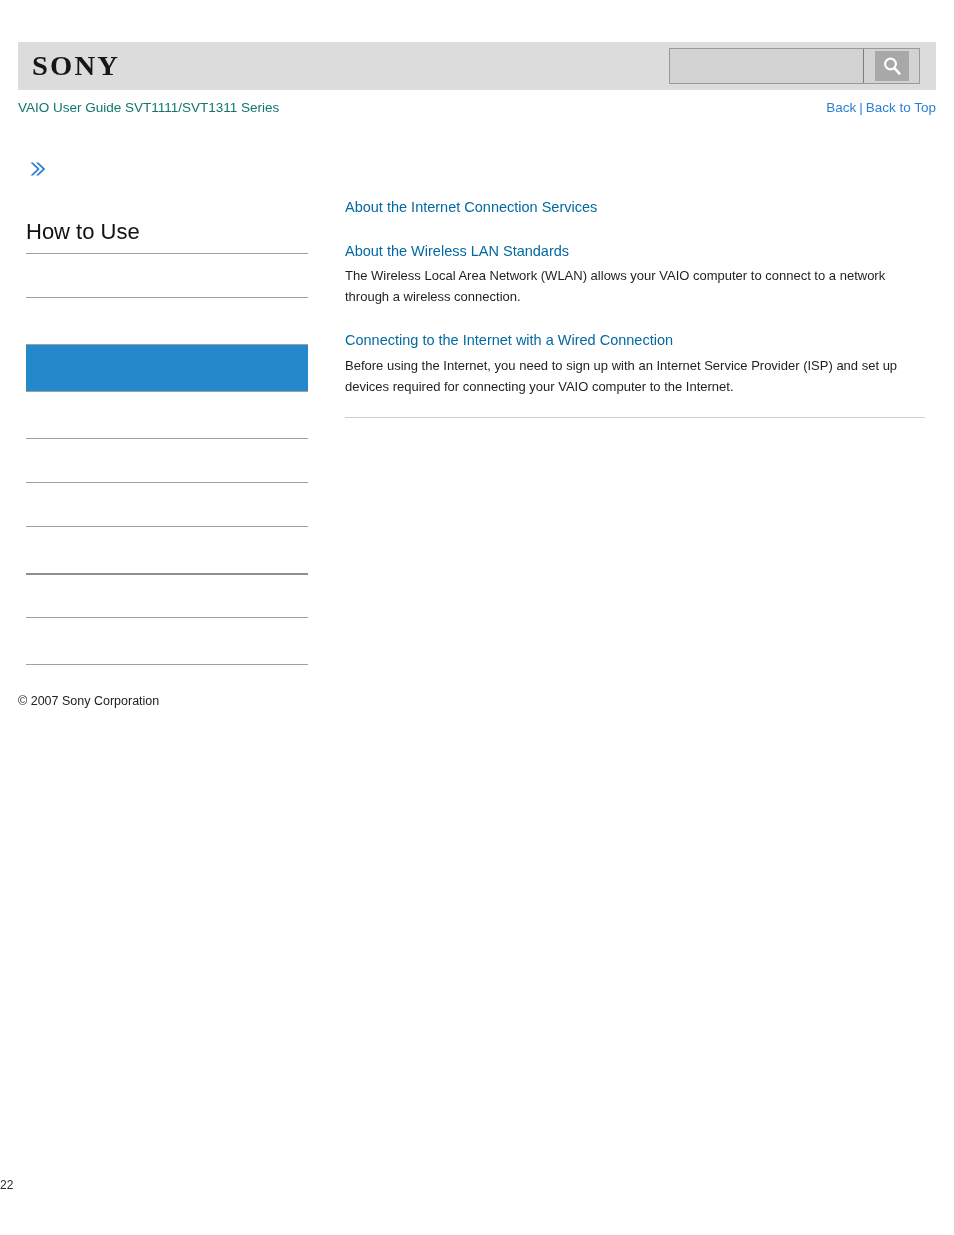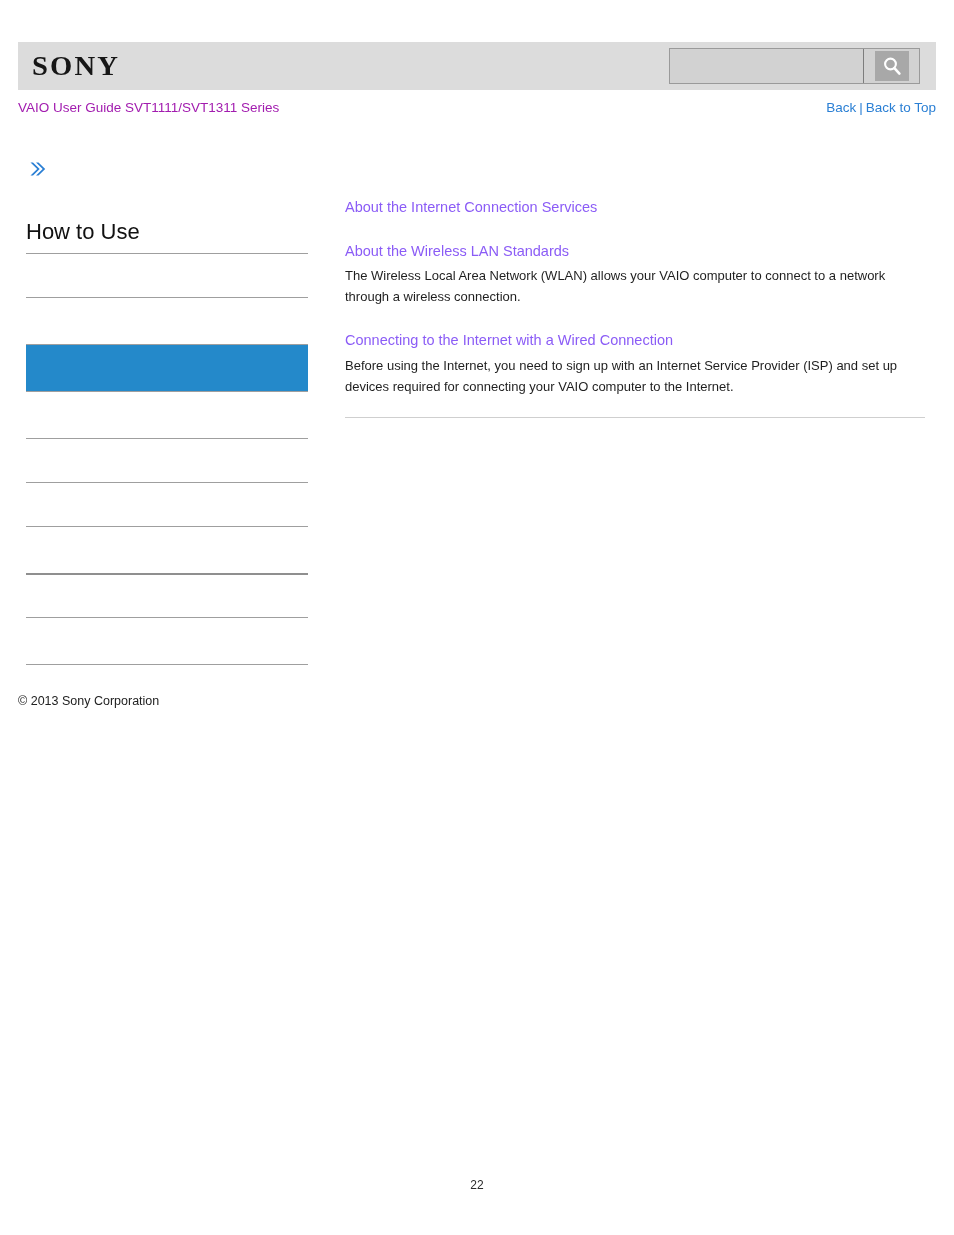--- a/index.html
+++ b/index.html
@@ -99,21 +99,21 @@
     left: 18px;
     top: 100px;
     width: 918px;
     height: 22px;
   }
   .guide-title {
     position: absolute;
     left: 0;
     top: 0;
     font-size: 13.5px;
-    color: #a21caf;
+    color: #0f766e;
     white-space: nowrap;
   }
   .navlinks {
     position: absolute;
     right: 0;
     top: 0;
     font-size: 13.5px;
     white-space: nowrap;
   }
   .navlinks a {
@@ -201,21 +201,21 @@
     position: absolute;
     left: 345px;
     top: 198px;
     width: 580px;
   }
   .topic { margin: 0 0 24px 0; }
   .topic:last-of-type { margin-bottom: 20px; }
   .topic-link {
     display: block;
     font-size: 14.5px;
-    color: #8b5cf6;
+    color: #0369a1;
     text-decoration: none;
     line-height: 1.35;
     margin: 0 0 4px 0;
     cursor: pointer;
   }
   .topic-desc {
     font-size: 13px;
     color: #1f1f1f;
     line-height: 1.62;
     margin: 0;
@@ -226,21 +226,21 @@
     margin: 0;
     width: 580px;
   }
 
   
   .page-number {
     position: absolute;
     left: 0;
     top: 1178px;
     width: 954px;
-    text-align: center;
+    text-align: left;
     font-size: 12px;
     color: #2b2b2b;
   }
 </style>
 </head>
 <body>
 
 <div class="page">
 
   <div class="masthead">
@@ -284,21 +284,21 @@
       <li class="nav-item tall"></li>
       <li class="nav-item"></li>
       <li class="nav-item"></li>
       <li class="nav-item tall"></li>
       <li class="nav-item thick"></li>
       <li class="nav-item tall"></li>
       <li class="last-rule"></li>
     </ul>
   </div>
 
-  <div class="copyright">© 2013 Sony Corporation</div>
+  <div class="copyright">© 2007 Sony Corporation</div>
 
   <div class="content">
 
     <div class="topic">
       <a class="topic-link" href="#">About the Internet Connection Services</a>
     </div>
 
 
     <div class="topic">
       <a class="topic-link" href="#">About the Wireless LAN Standards</a>

